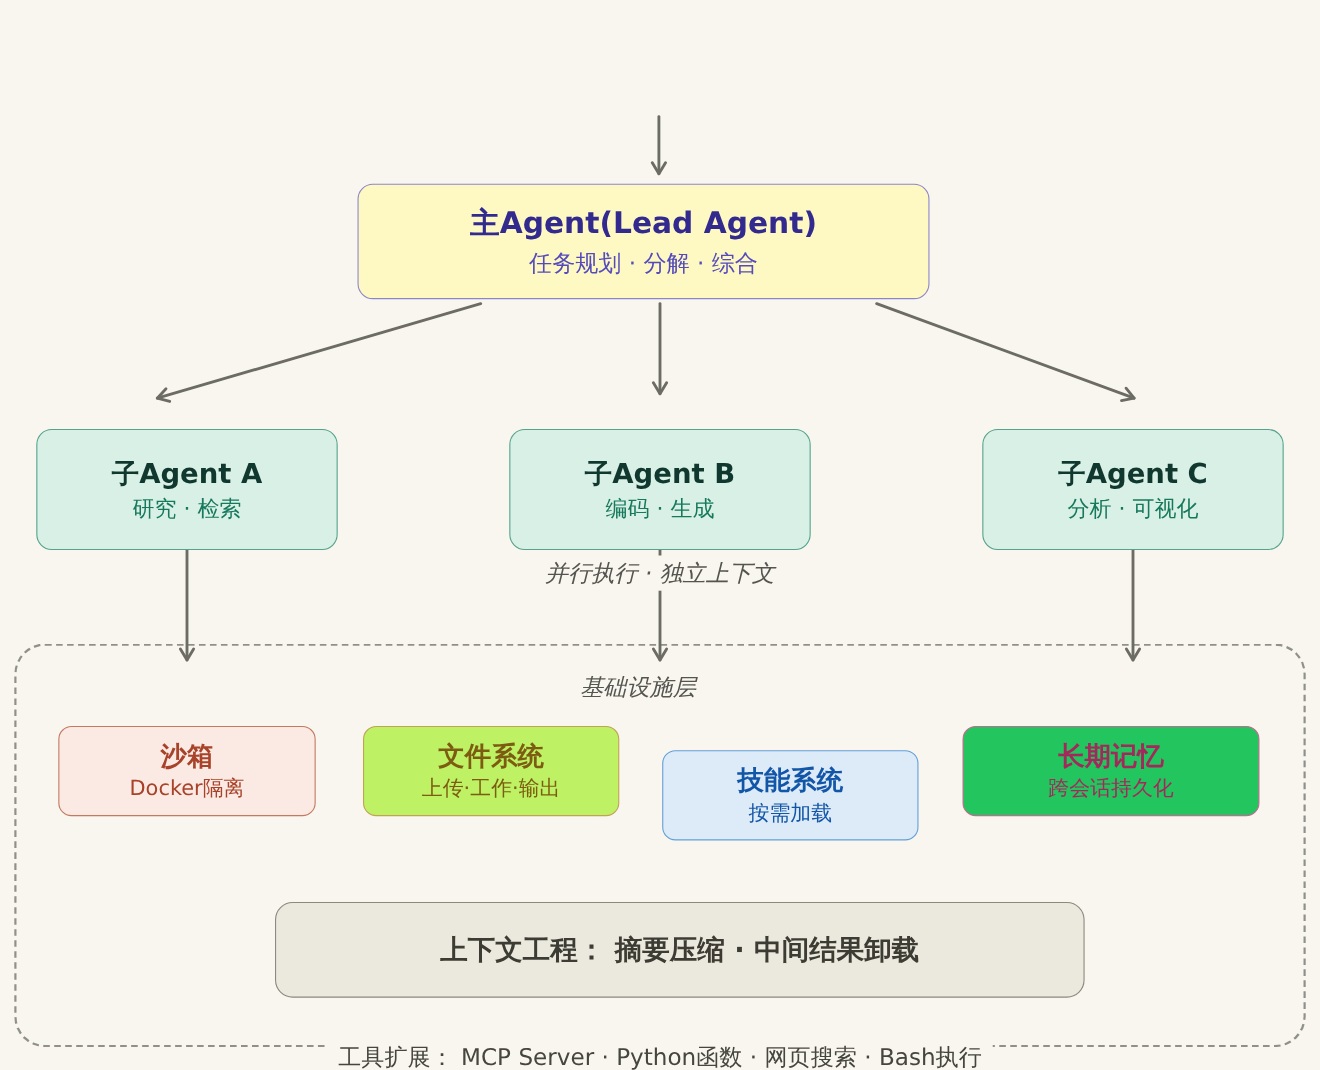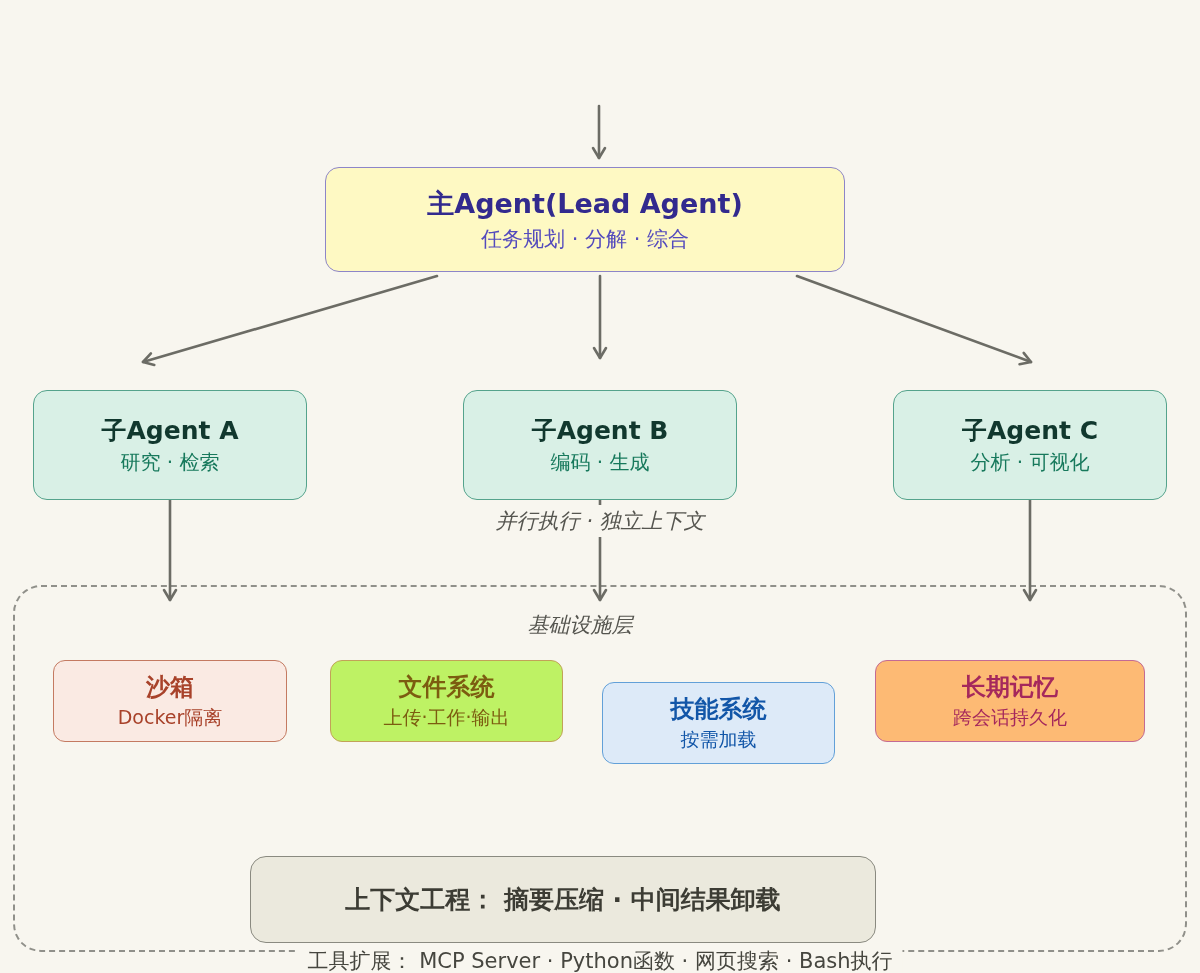--- a/index.html
+++ b/index.html
@@ -124,31 +124,30 @@
     background: #bef264; border-color: #c2a258;
   }
   .box-filesystem .title, .box-filesystem .subtitle { color: #7c5c10; }
   .box-skills {
     left: 602px; width: 233px;
     background: #ddeaf8; border-color: #62a0d8; margin-top: 22px;
   }
   .box-skills .title, .box-skills .subtitle { color: #1256a8; }
   .box-memory {
     left: 875px; width: 270px;
-    background: #fdba74; border-color: #c36a94;
+    background: #22c55e; border-color: #c36a94;
   }
   .box-memory .title, .box-memory .subtitle { color: #a5285c; }
 
   
   .context-box {
-    left: 250px; top: 820px; width: 626px; height: 87px;
+    left: 250px; top: 820px; width: 736px; height: 87px;
     background: #ebe9dd;
     border: 1.5px solid #8a8a80;
     border-radius: 16px;
-    margin-top: 36px;
   }
   .context-box .title { font-size: 25px; color: #3c3c34; }
 </style>
 </head>
 <body>
 
 <div class="canvas">
 
   <div class="infra-container"></div>
 

